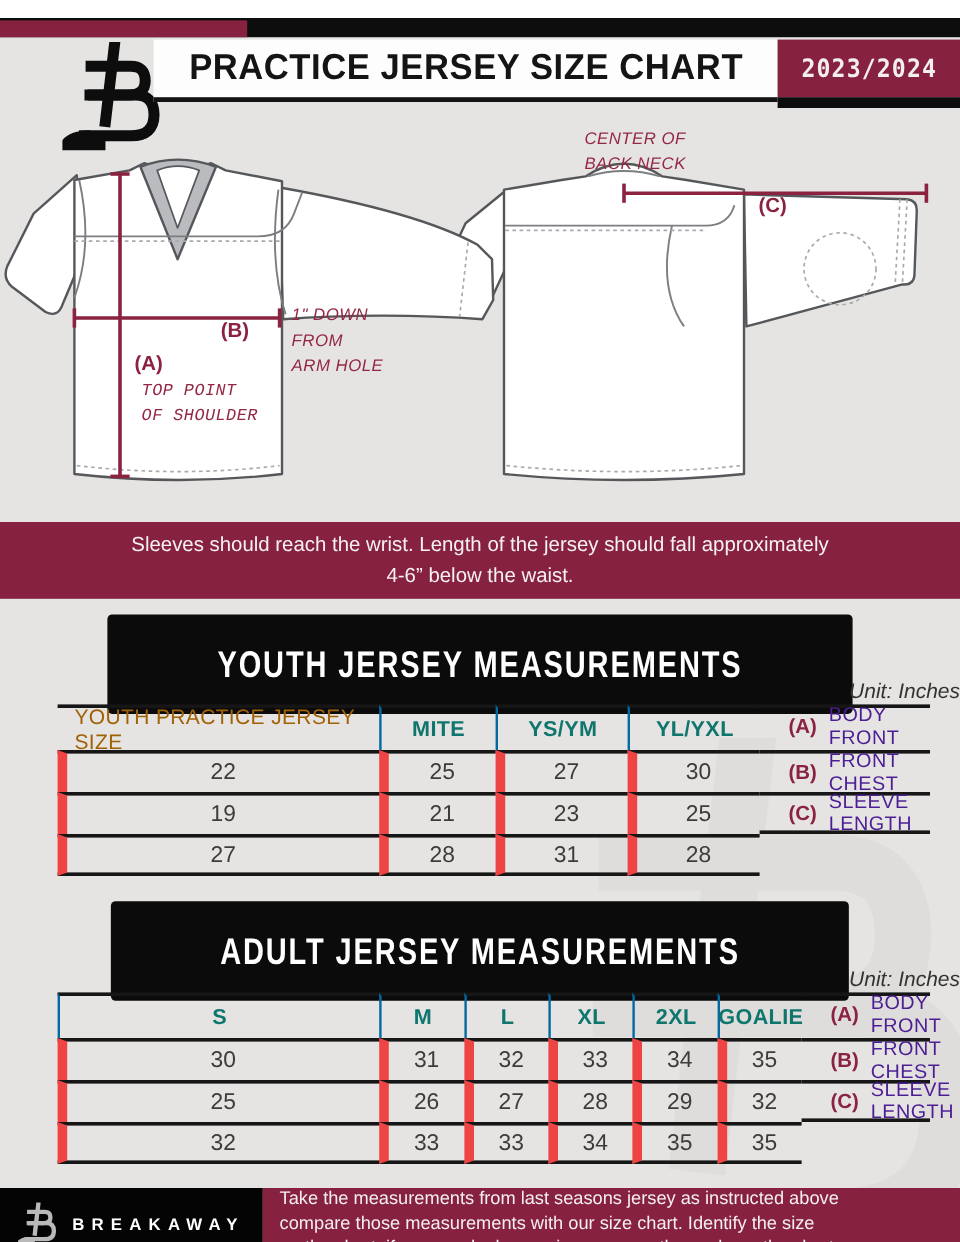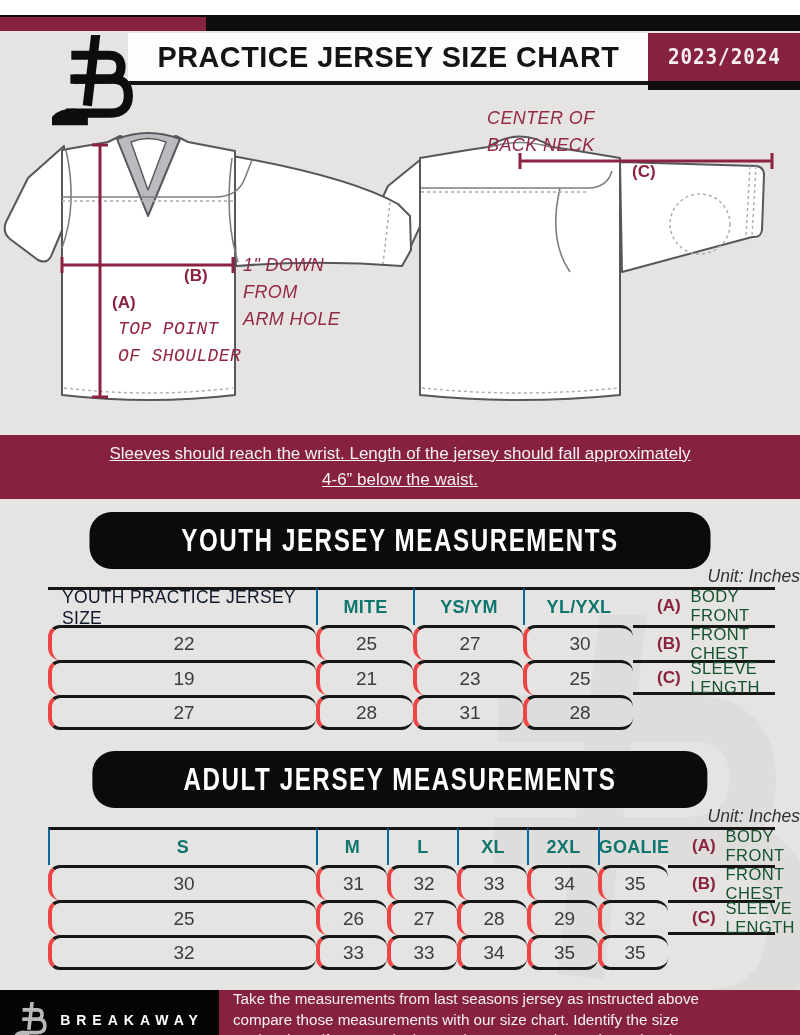--- a/index.html
+++ b/index.html
@@ -14,55 +14,55 @@
                   transform:scaleX(.96);white-space:nowrap;}
   .season-box{position:absolute;top:18px;left:648px;width:152px;height:48px;background:#872140;
               display:flex;align-items:center;justify-content:center;text-align:center;}
   .season-box span{font-family:"DejaVu Sans Mono",monospace;font-weight:700;font-size:21px;
                    letter-spacing:1px;color:#f3eff0;transform:scaleX(.92);white-space:nowrap;}
   .season-underbar{position:absolute;top:66px;left:648px;width:152px;height:9px;background:#0d0d0d;}
   .logo{position:absolute;top:20px;left:52px;width:92px;height:92px;}
   
   .diagram{position:absolute;top:85px;left:0;width:800px;height:335px;}
   .diagram svg{position:absolute;top:0;left:0;}
-  .ann{position:absolute;color:#942844;font-style:italic;font-size:18px;line-height:1.5;
+  .ann{position:absolute;color:#942844;font-style:italic;font-size:14px;line-height:1.5;
        letter-spacing:.4px;white-space:pre-line;font-weight:500;}
   .ann-key{position:absolute;color:#8a2240;font-weight:800;font-size:17px;}
   
   .notice{position:absolute;top:420px;left:0;width:800px;height:64px;background:#872140;
           display:flex;align-items:center;justify-content:center;}
   .notice span{display:block;max-width:585px;text-align:center;color:#f5f1f2;font-size:17px;
-               line-height:1.55;text-decoration:underline;}
-  
-  .pill{position:absolute;left:50%;transform:translateX(-50%);background:#0b0b0b;border-radius:22px;
-        height:49px;padding:4px 30px;display:flex;align-items:center;justify-content:center;}
+               line-height:1.55;}
+  
+  .pill{position:absolute;left:50%;transform:translateX(-50%);background:#0b0b0b;border-radius:4px;
+        height:49px;padding:17px 30px;display:flex;align-items:center;justify-content:center;}
   .pill span{color:#fff;font-weight:700;font-size:31px;letter-spacing:2px;transform:scaleX(.78);
              white-space:nowrap;}
   .pill.youth{top:497px;}
   .pill.adult{top:736px;}
   .unit{position:absolute;left:0;width:800px;text-align:right;font-style:italic;font-size:17.5px;
         color:#333;}
   .unit.youth{top:551px;}
   .unit.adult{top:791px;}
   
   .size-table{position:absolute;left:48px;width:727px;display:grid;}
   .size-table.youth{top:572px;grid-template-columns:268px 97px 110px 110px 142px;}
   .size-table.adult{top:812px;grid-template-columns:268px 71px 70px 70px 71px 70px 107px;}
   .cell{box-sizing:border-box;border-top:3px solid #161616;height:35px;display:flex;
         align-items:center;justify-content:center;font-size:19px;color:#3c3c3c;}
   .cell.th{height:38px;}
   .cell.col-h{font-weight:700;color:#0f766e;font-size:18px;border-left:2px solid #0369a1;
               letter-spacing:.3px;text-align:center;}
-  .cell.label-h{justify-content:flex-start;padding-left:14px;color:#0f172a;font-size:17.5px;
+  .cell.label-h{justify-content:flex-start;padding-left:14px;color:#a16207;font-size:17.5px;
                 letter-spacing:.3px;}
   .cell.row-label{justify-content:flex-start;padding-left:24px;gap:10px;}
-  .cell.val{border-left:4px solid #ef4444;border-radius:12px;}
+  .cell.val{border-left:8px solid #ef4444;}
   .cell.last{border-bottom:3px solid #161616;}
   .key{color:#8a2240;font-weight:800;font-size:17px;}
-  .lbl{color:#14532d;font-size:16.5px;letter-spacing:.4px;}
+  .lbl{color:#4c1d95;font-size:16.5px;letter-spacing:.4px;}
   
   .watermark{position:absolute;top:600px;right:-70px;width:470px;height:470px;opacity:.45;}
   
   .footer{position:absolute;top:975px;left:0;width:800px;height:60px;display:flex;}
   .brand{width:219px;background:#040404;display:flex;align-items:center;justify-content:center;gap:9px;}
   .brand-text{color:#fff;font-size:14px;font-weight:700;letter-spacing:6px;}
   .note{flex:1;background:#872140;color:#f4eff1;display:flex;align-items:center;
         padding-left:14px;font-size:15.2px;line-height:1.34;white-space:pre-line;}
 </style>
 </head>

